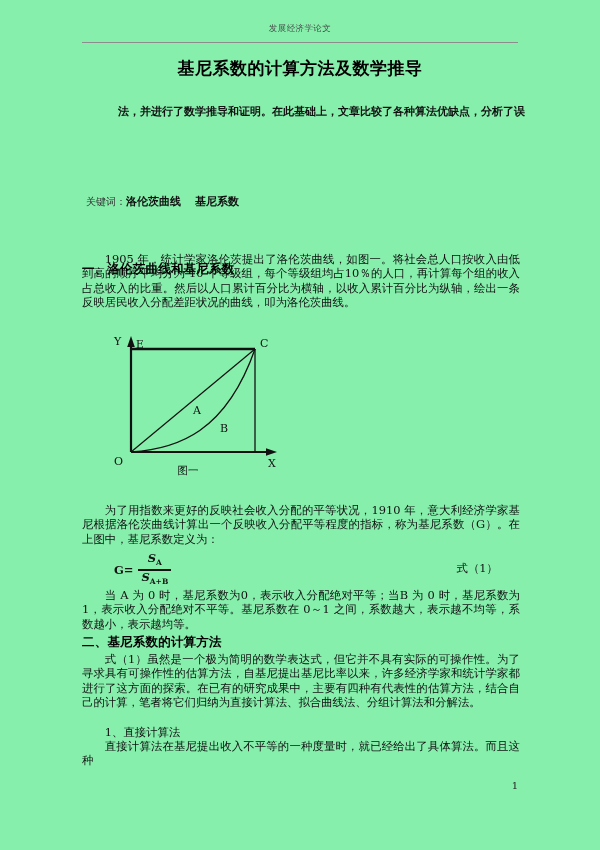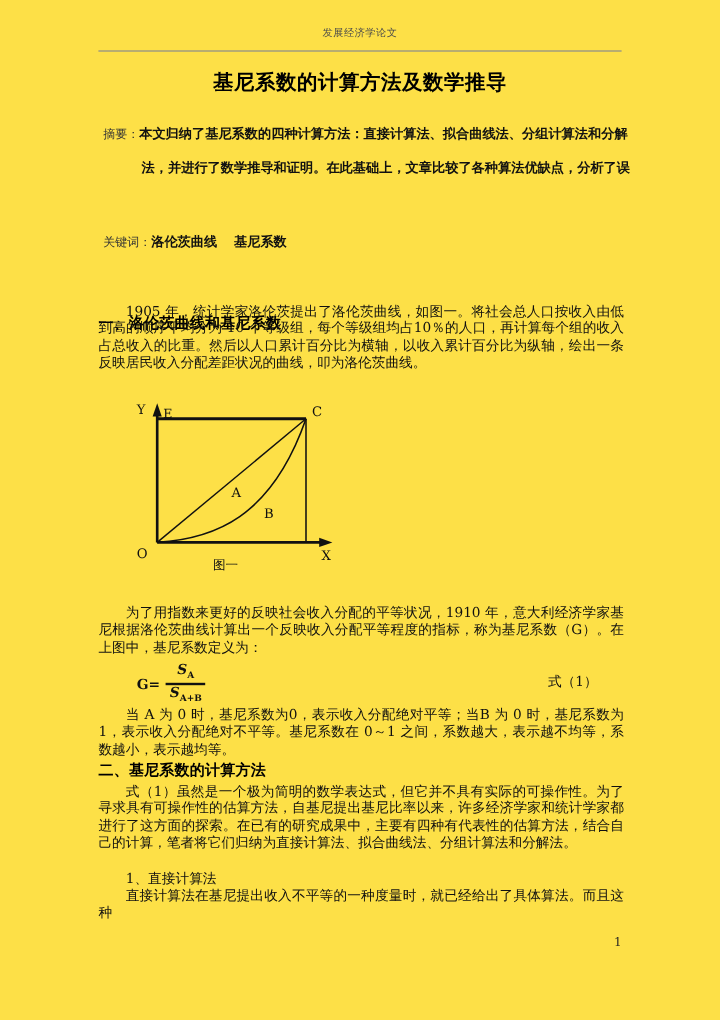--- a/index.html
+++ b/index.html
@@ -15,21 +15,21 @@
     font-family: "DejaVu Serif", "Liberation Serif", serif;
     color: #111111;
   }
 
   .page {
     position: absolute;
     left: 0;
     top: 0;
     width: 600px;
     height: 850px;
-    background: #fde047;
+    background: #86efac;
   }
 
   
   .header {
     position: absolute;
     left: 82px;
     top: 22px;
     width: 436px;
     text-align: center;
     font-size: 8.5px;
@@ -205,21 +205,20 @@
 <body>
 
 <div class="page">
 
   <div class="header">发展经济学论文</div>
   <div class="header-rule"></div>
 
   <div class="doc-title">基尼系数的计算方法及数学推导</div>
 
   <div class="abstract">
-    <div class="abstract-line"><span class="lbl">摘要：</span><span class="body">本文归纳了基尼系数的四种计算方法：直接计算法、拟合曲线法、分组计算法和分解</span></div>
     <div class="abstract-line abs-indent"><span class="body">法，并进行了数学推导和证明。在此基础上，文章比较了各种算法优缺点，分析了误</span></div>
   </div>
 
   <div class="keywords">
     <span class="lbl">关键词：</span><span class="kw">洛伦茨曲线</span><span class="kw-gap"></span><span class="kw">基尼系数</span>
   </div>
 
   <div class="sec-head" id="sec1-head">一、洛伦茨曲线和基尼系数</div>
 
   <div class="para" id="para1">

